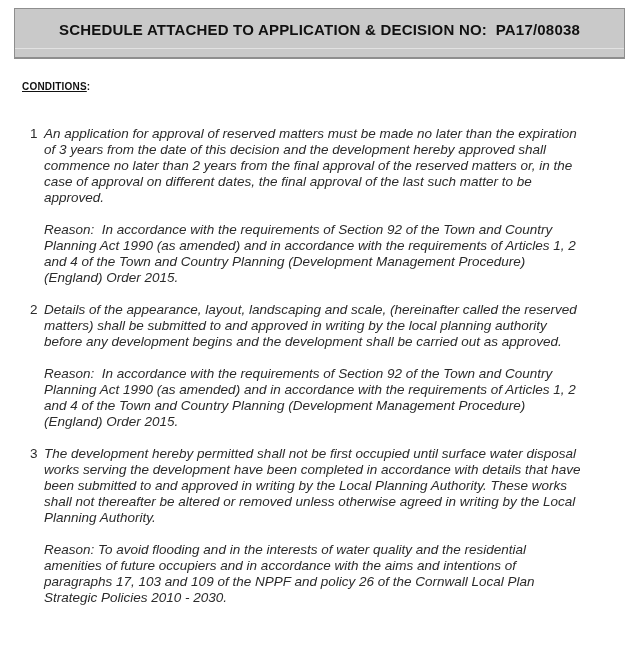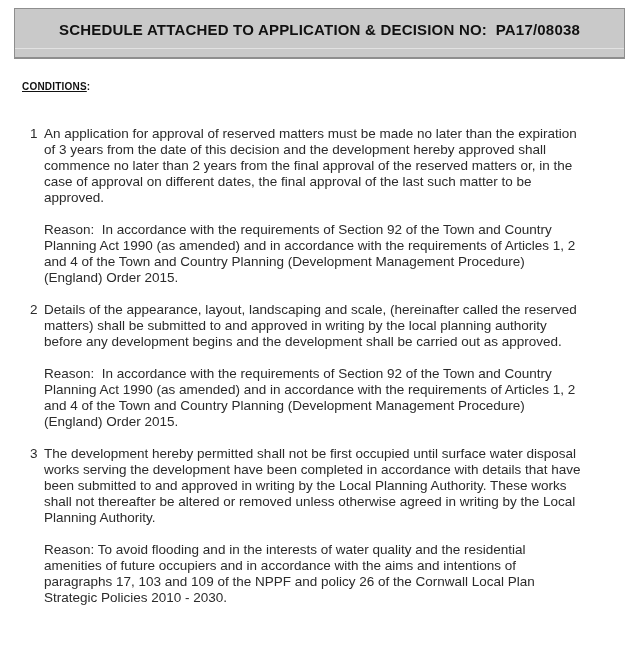--- a/index.html
+++ b/index.html
@@ -52,20 +52,21 @@
   .condition { display: flex; }
   .cond-num {
     flex: none;
     width: 44px;
     padding-left: 30px;
   }
   .cond-body { width: 540px; }
   .cond-body p {
     margin: 0 0 16px 0;
     white-space: pre-wrap;
+    font-style: italic;
   }
 </style>
 </head>
 <body>
 
 <div>
 
   <div class="header-box">
     <div class="header-title">SCHEDULE ATTACHED TO APPLICATION &amp; DECISION NO:  PA17/08038</div>
     <div class="header-strip"></div>

